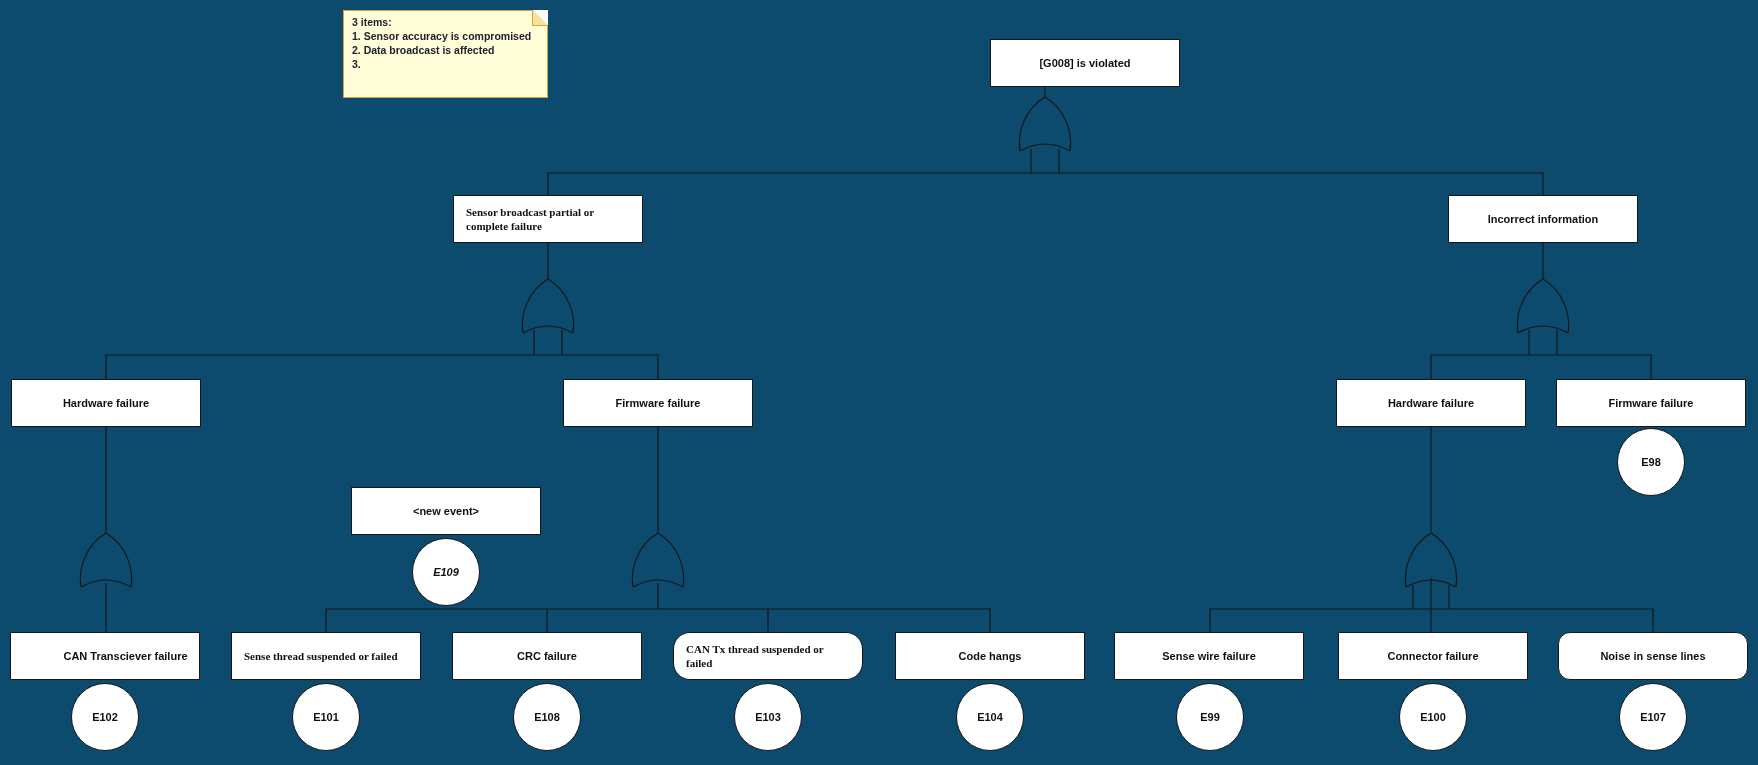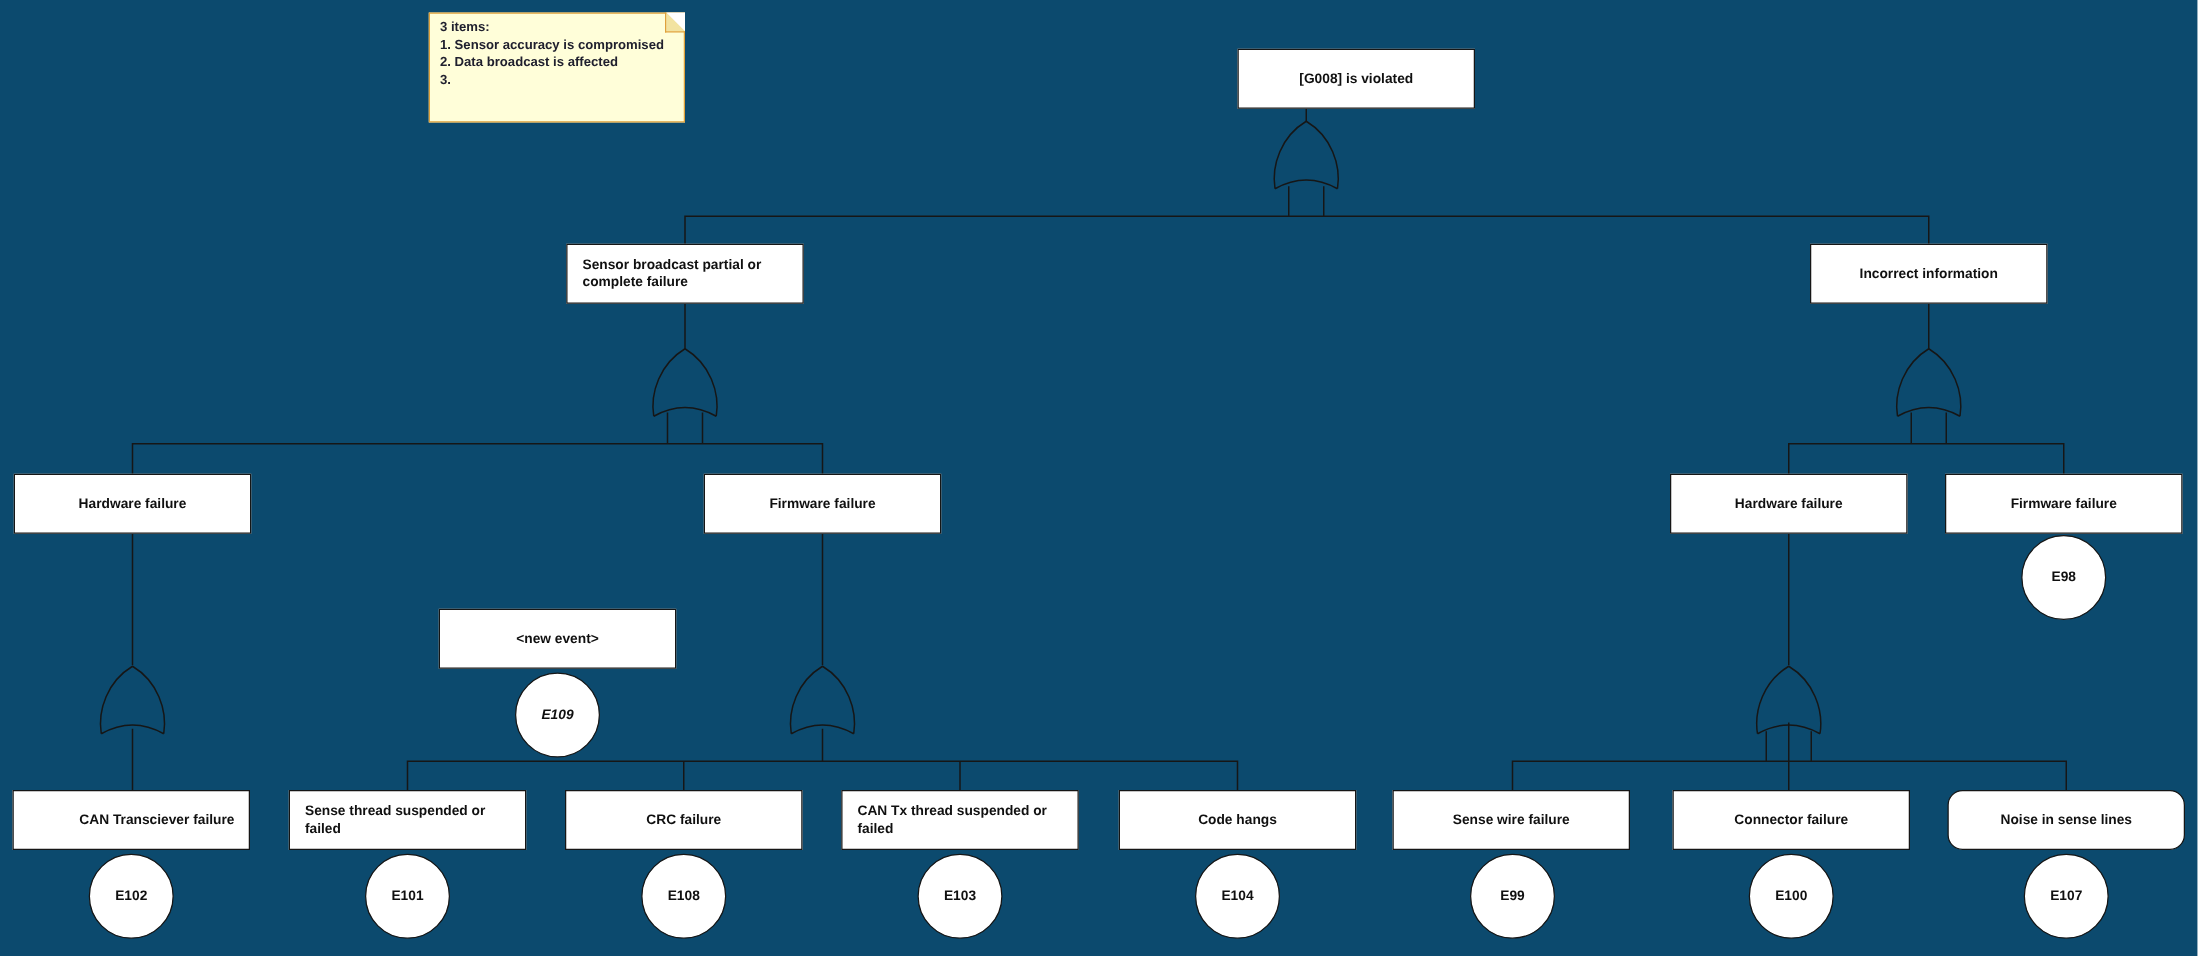--- a/index.html
+++ b/index.html
@@ -8,21 +8,21 @@
     font-family:"Liberation Sans","DejaVu Sans",sans-serif;overflow:hidden;
   }
   svg.lines{position:absolute;left:0;top:0;}
   .node{
     position:absolute;width:190px;height:48px;background:#ffffff;
     border:1.2px solid #161616;box-sizing:border-box;
     display:flex;align-items:center;justify-content:center;
     text-align:center;font-size:11px;font-weight:bold;color:#101010;
     line-height:14px;z-index:2;
   }
-  .node.left{justify-content:flex-start;text-align:left;padding:12px 12px;}
+  .node.left{justify-content:flex-start;text-align:left;padding:12px 12px;font-family:Liberation Serif, serif;}
   .circle{
     position:absolute;width:68px;height:68px;border:1.2px solid #161616;
     border-radius:50%;background:#ffffff;box-sizing:border-box;
     display:flex;align-items:center;justify-content:center;
     font-size:11px;font-weight:bold;color:#101010;z-index:2;
   }
   .note{
     position:absolute;left:343px;top:10px;width:205px;height:88px;
     background:#FFFED9;border:1px solid #DFA13B;box-sizing:border-box;
     font-size:10.5px;font-weight:bold;color:#20202e;line-height:14px;
@@ -128,21 +128,21 @@
   </div>
 
   <div class="node left" style="left:231px;top:632px;">
     <span>Sense thread suspended or failed</span>
   </div>
 
   <div class="node" style="left:452px;top:632px;">
     <span>CRC failure</span>
   </div>
 
-  <div class="node left" style="left:673px;top:632px;">
+  <div class="node left" style="left:673px;top:632px;border-radius:17px;">
     <span>CAN Tx thread suspended or failed</span>
   </div>
 
   <div class="node" style="left:895px;top:632px;">
     <span>Code hangs</span>
   </div>
 
   <div class="node" style="left:1114px;top:632px;">
     <span>Sense wire failure</span>
   </div>

